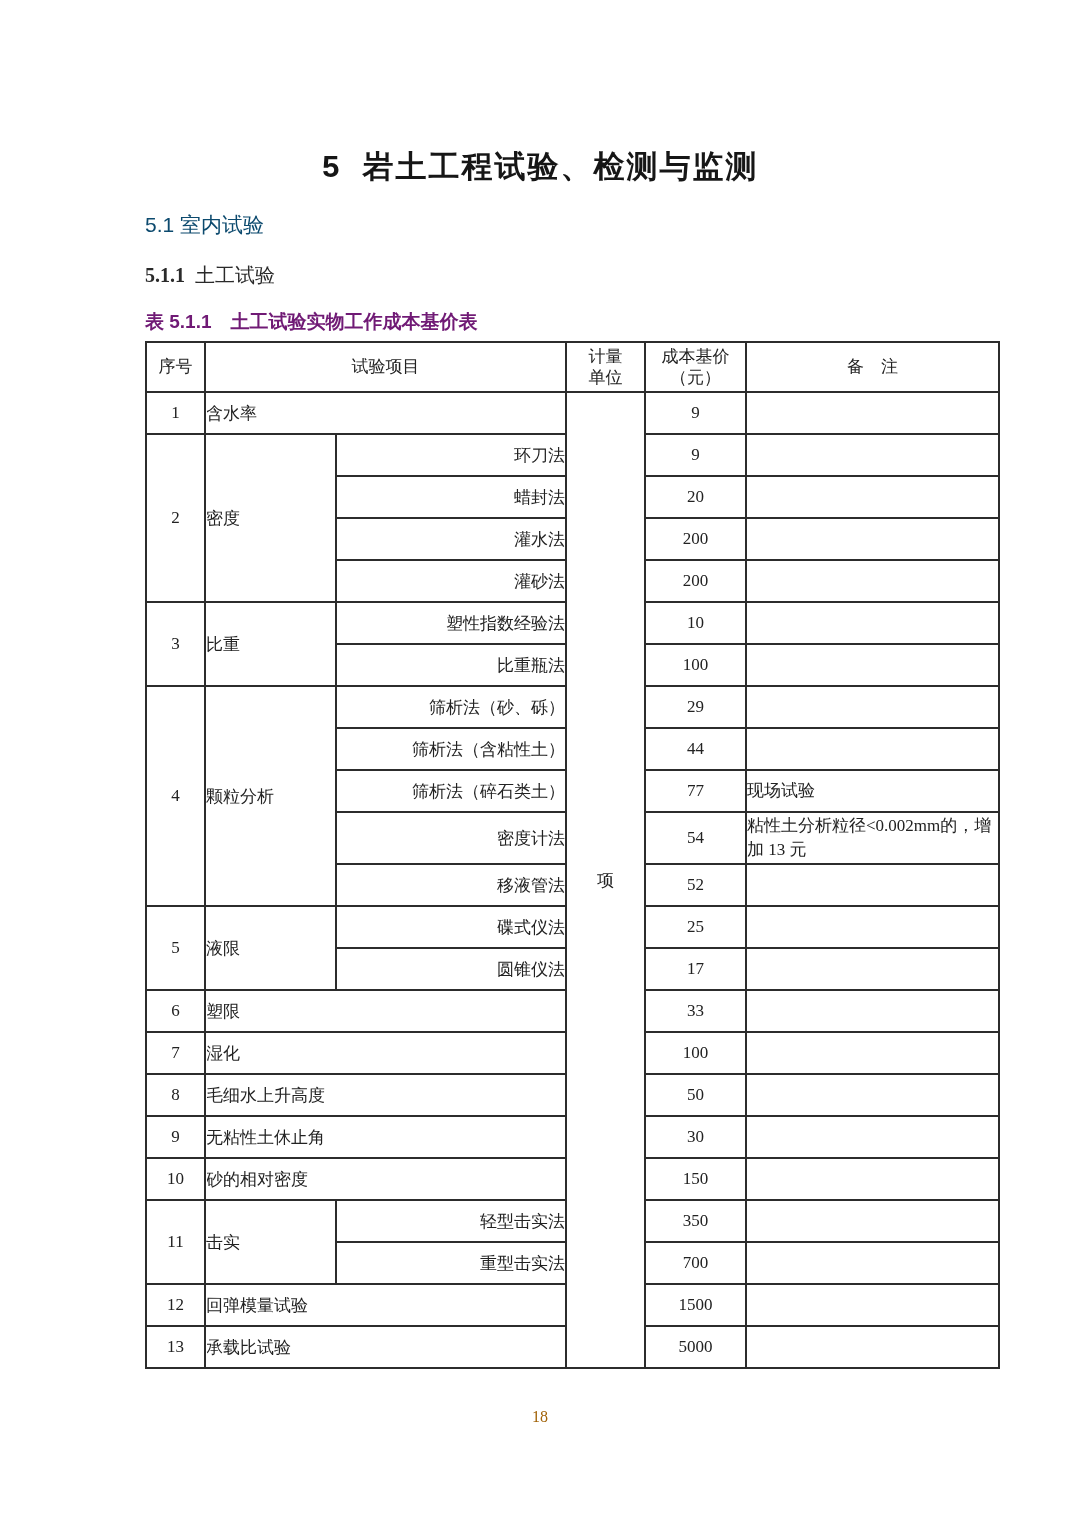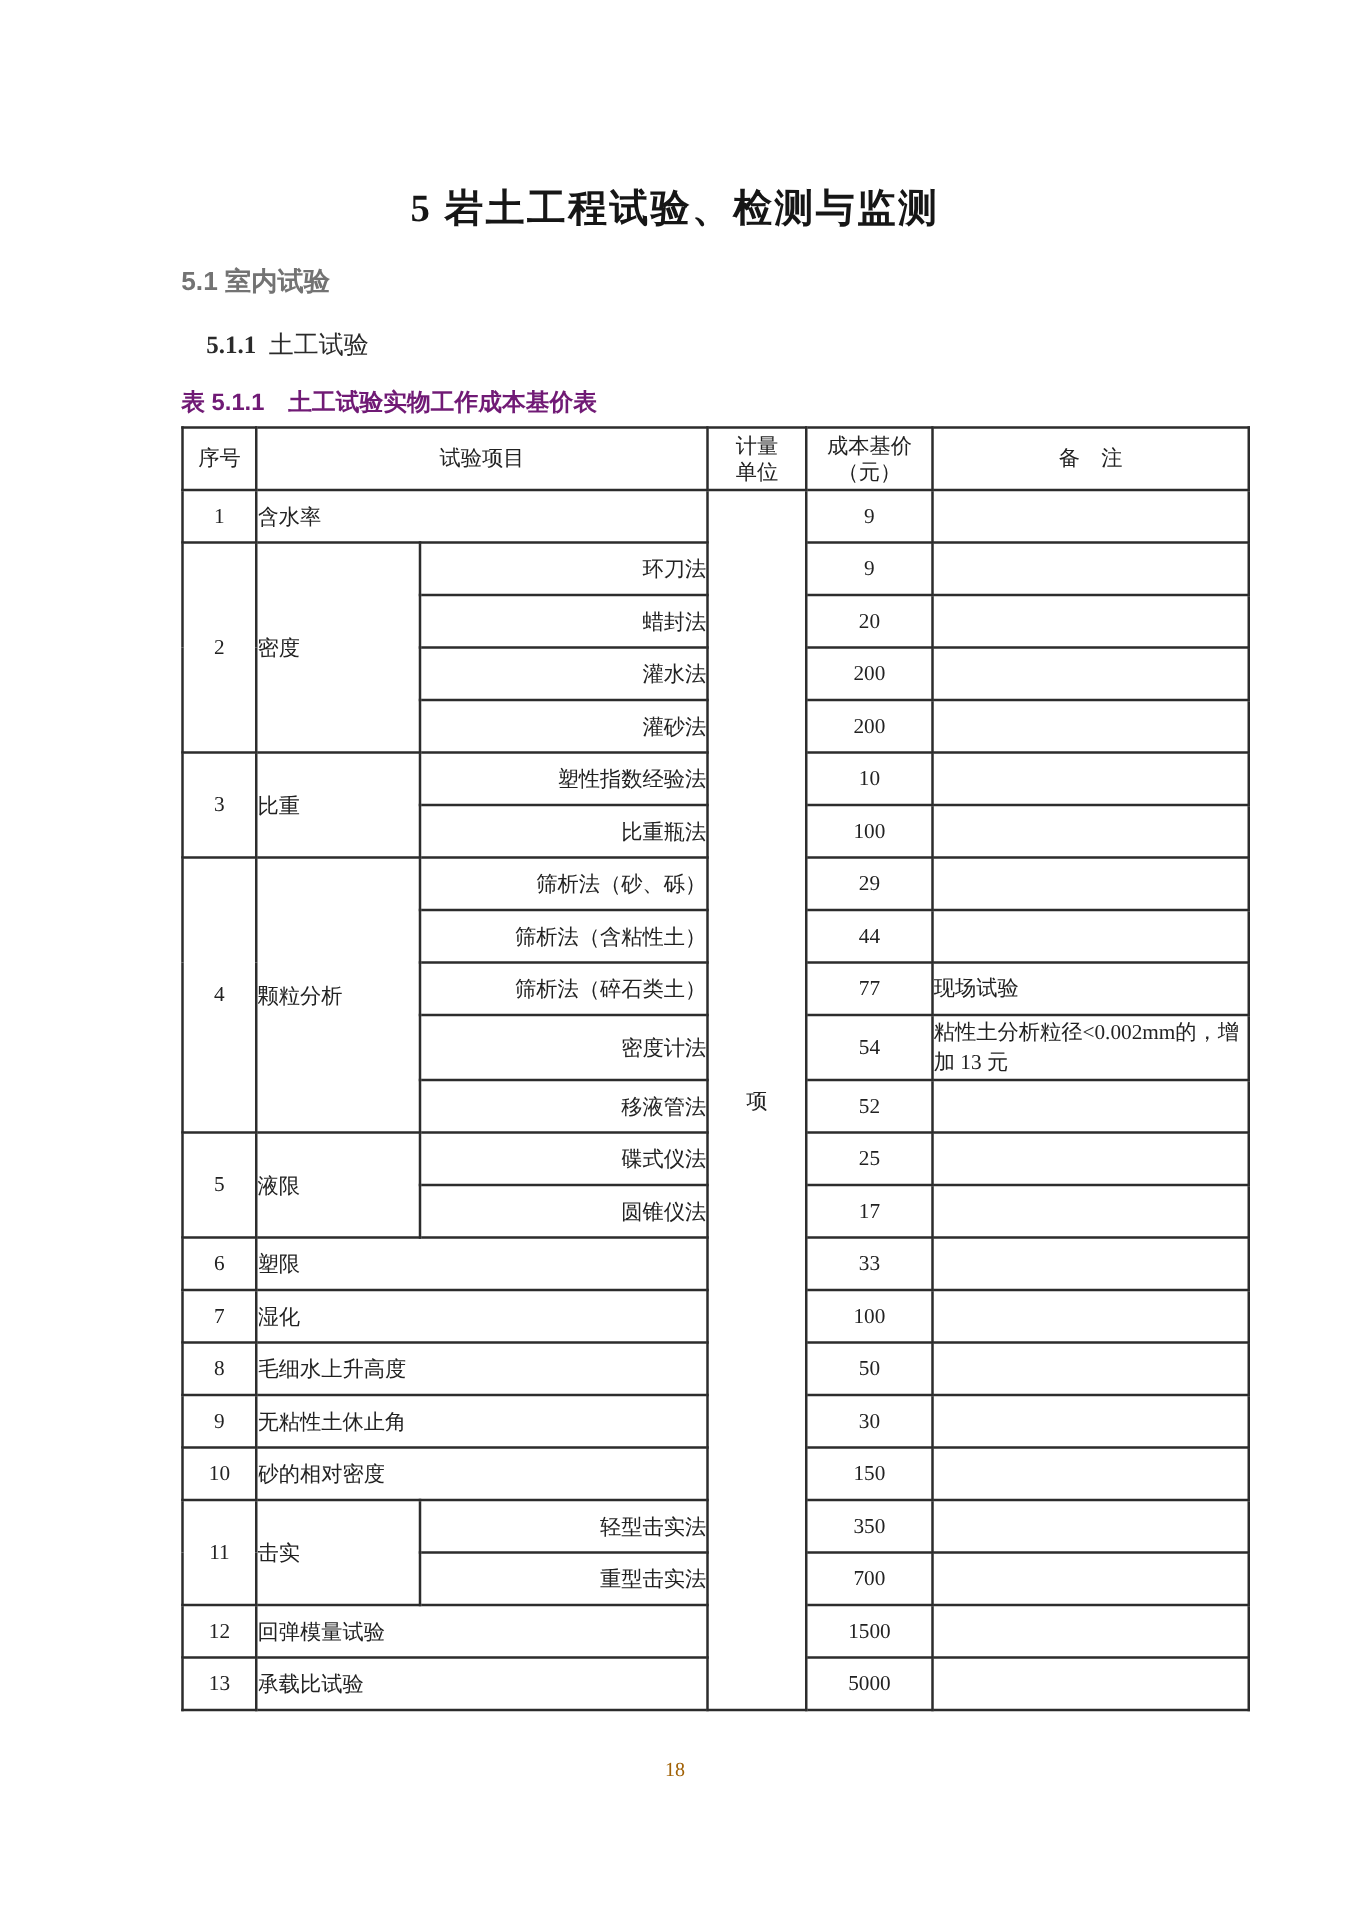--- a/index.html
+++ b/index.html
@@ -15,42 +15,41 @@
     font-family: "Liberation Serif", "DejaVu Serif", serif;
     color: #1e1e1e;
     overflow: hidden;
   }
   .doc-title {
     position: absolute;
     top: 146px;
     left: 0;
     width: 100%;
     text-align: center;
-    font-family: Liberation Serif, serif;
+    font-family: Liberation Mono, monospace;
     font-weight: 700;
     font-size: 31px;
     letter-spacing: 2px;
     color: #161616;
   }
   .section-heading {
     position: absolute;
     top: 211px;
     left: 145px;
     font-family: "Liberation Sans", "DejaVu Sans", sans-serif;
-    font-weight: 700;
+    font-weight: 400;
     font-size: 21px;
-    color: #737373;
+    color: #0c4a6e;
   }
   .subsection-heading {
     position: absolute;
     top: 262px;
     left: 145px;
     font-size: 20px;
     color: #2a2a2a;
-    margin-left: 20px;
   }
   .subsection-heading .num {
     font-weight: 700;
     margin-right: 10px;
   }
   .table-caption {
     position: absolute;
     top: 309px;
     left: 145px;
     font-family: "Liberation Sans", "DejaVu Sans", sans-serif;

